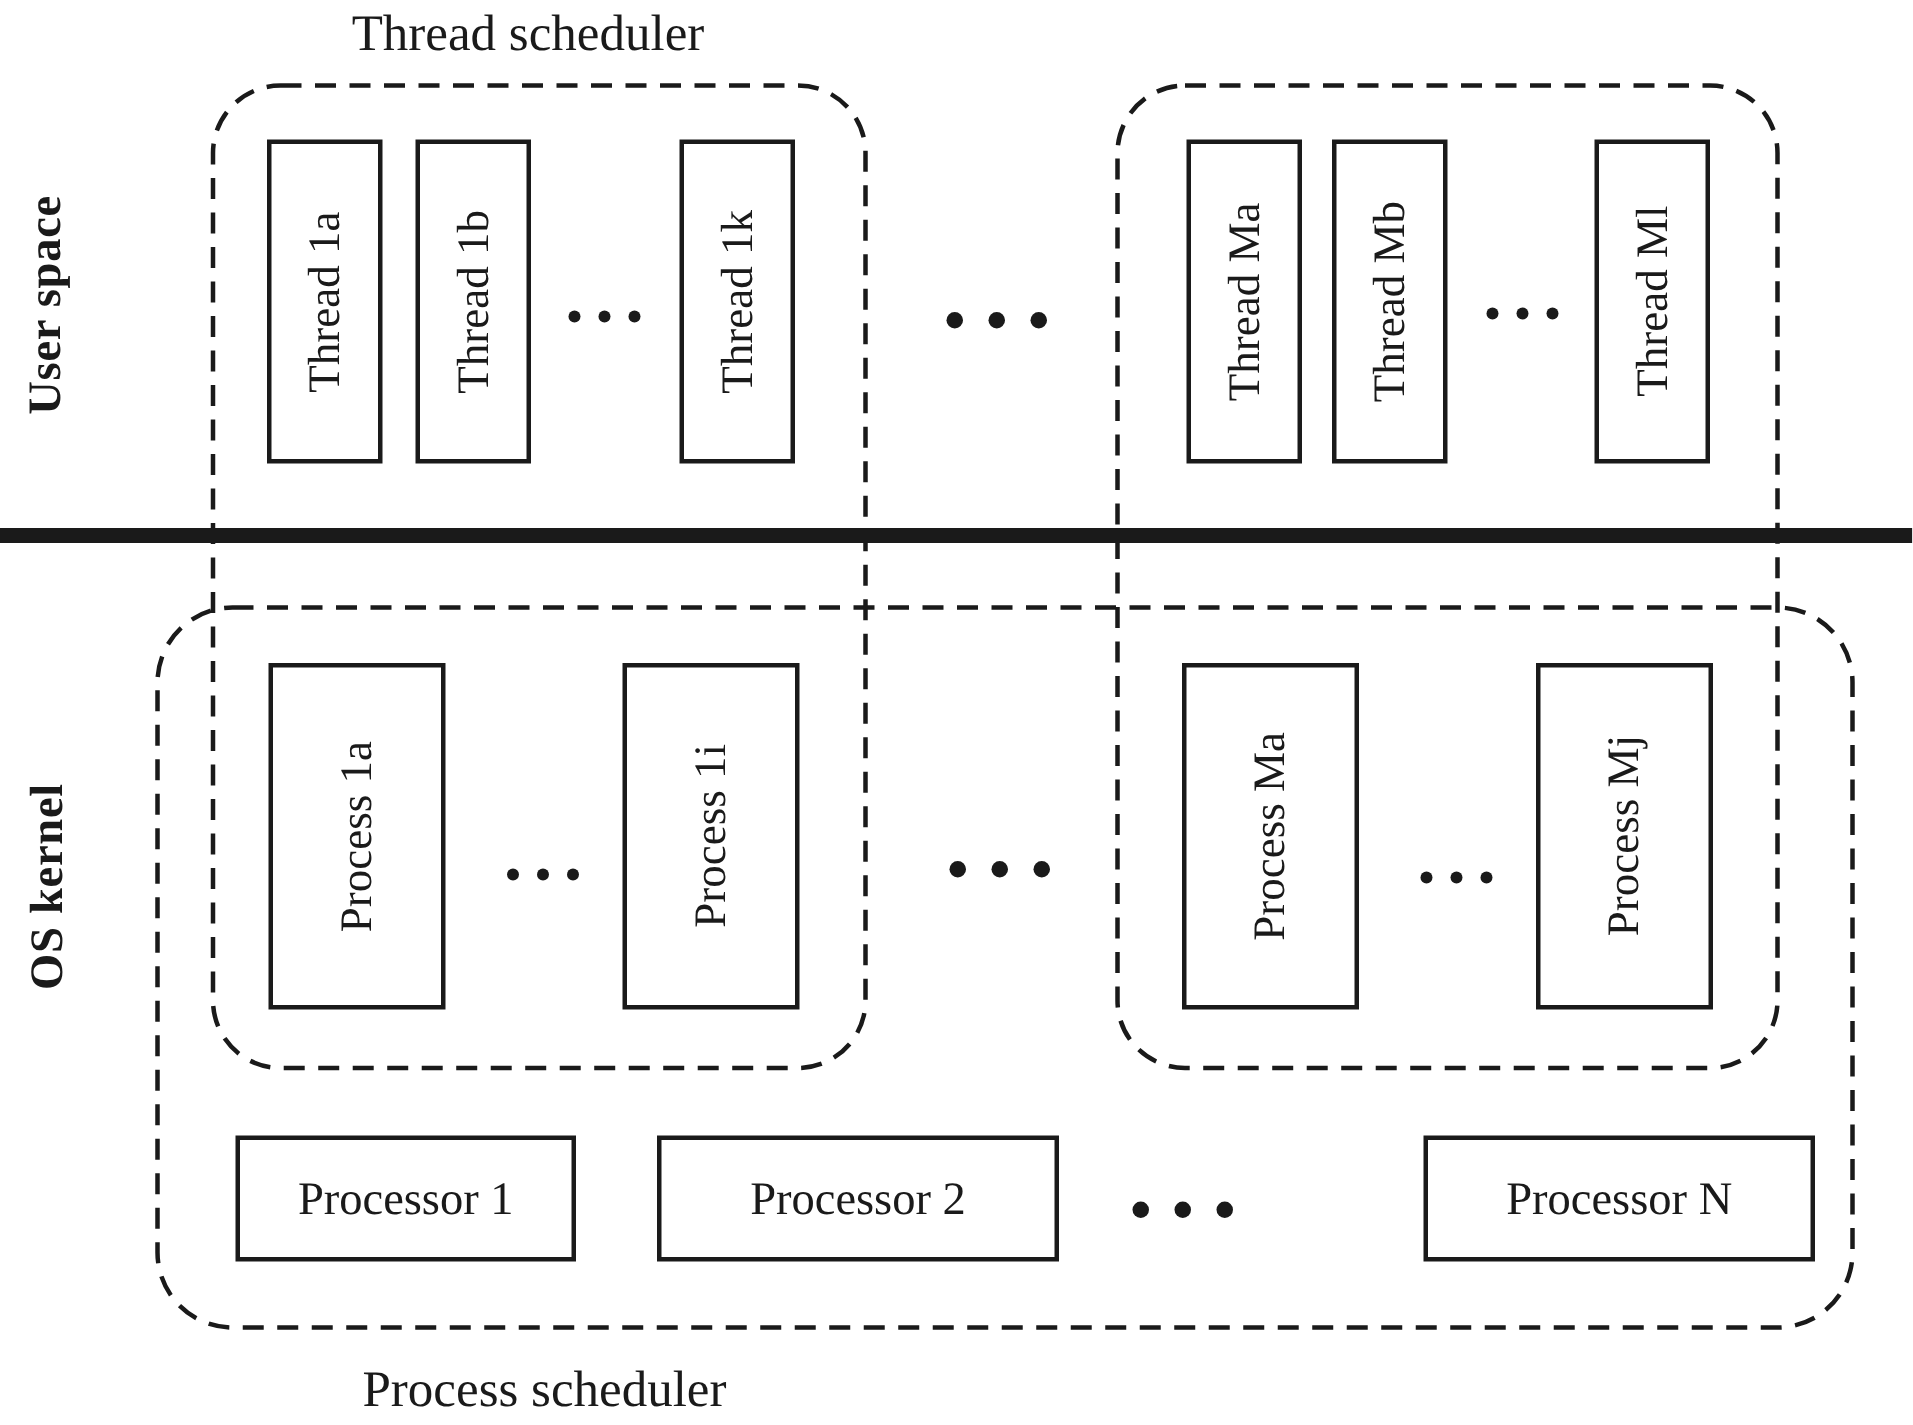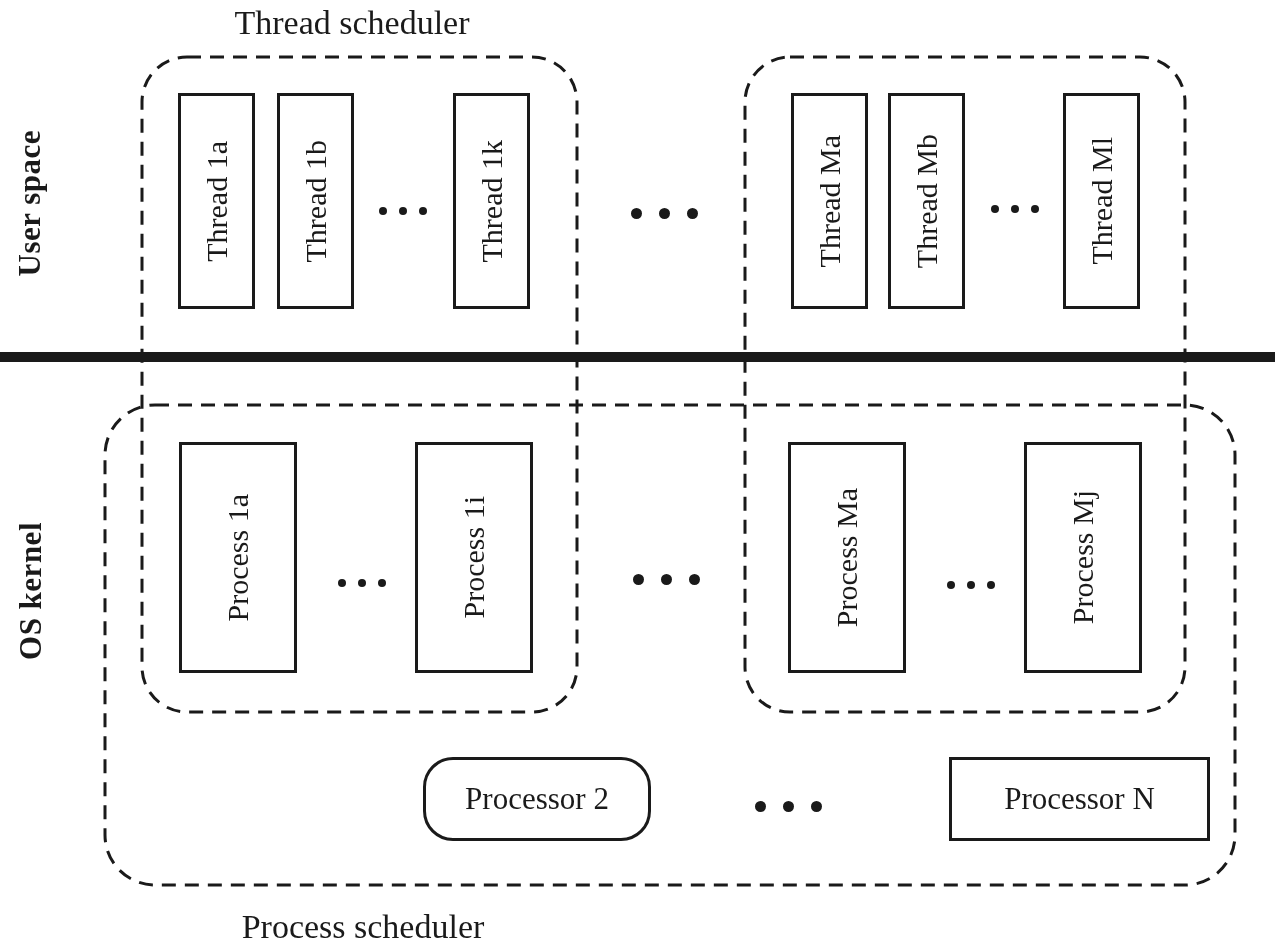--- a/index.html
+++ b/index.html
@@ -153,21 +153,24 @@
   </div>
   <div class="dots small" style="left:947px; top:581px;">
     <span></span>
       <span></span>
       <span></span>
   </div>
   <div class="vbox p-box" style="left:1024px;">
     <span class="vtext">Process Mj</span>
   </div>
 
-  <div class="hbox cpu-box" style="left:423px; width:228px;border-radius:30px;">
+  <div class="hbox cpu-box" style="left:157px; width:227px;">
+    <span>Processor 1</span>
+  </div>
+  <div class="hbox cpu-box" style="left:438px; width:268px;">
     <span>Processor 2</span>
   </div>
   <div class="dots big" style="left:755px; top:801px;">
     <span></span>
       <span></span>
       <span></span>
   </div>
   <div class="hbox cpu-box" style="left:949px; width:261px;">
     <span>Processor N</span>
   </div>

